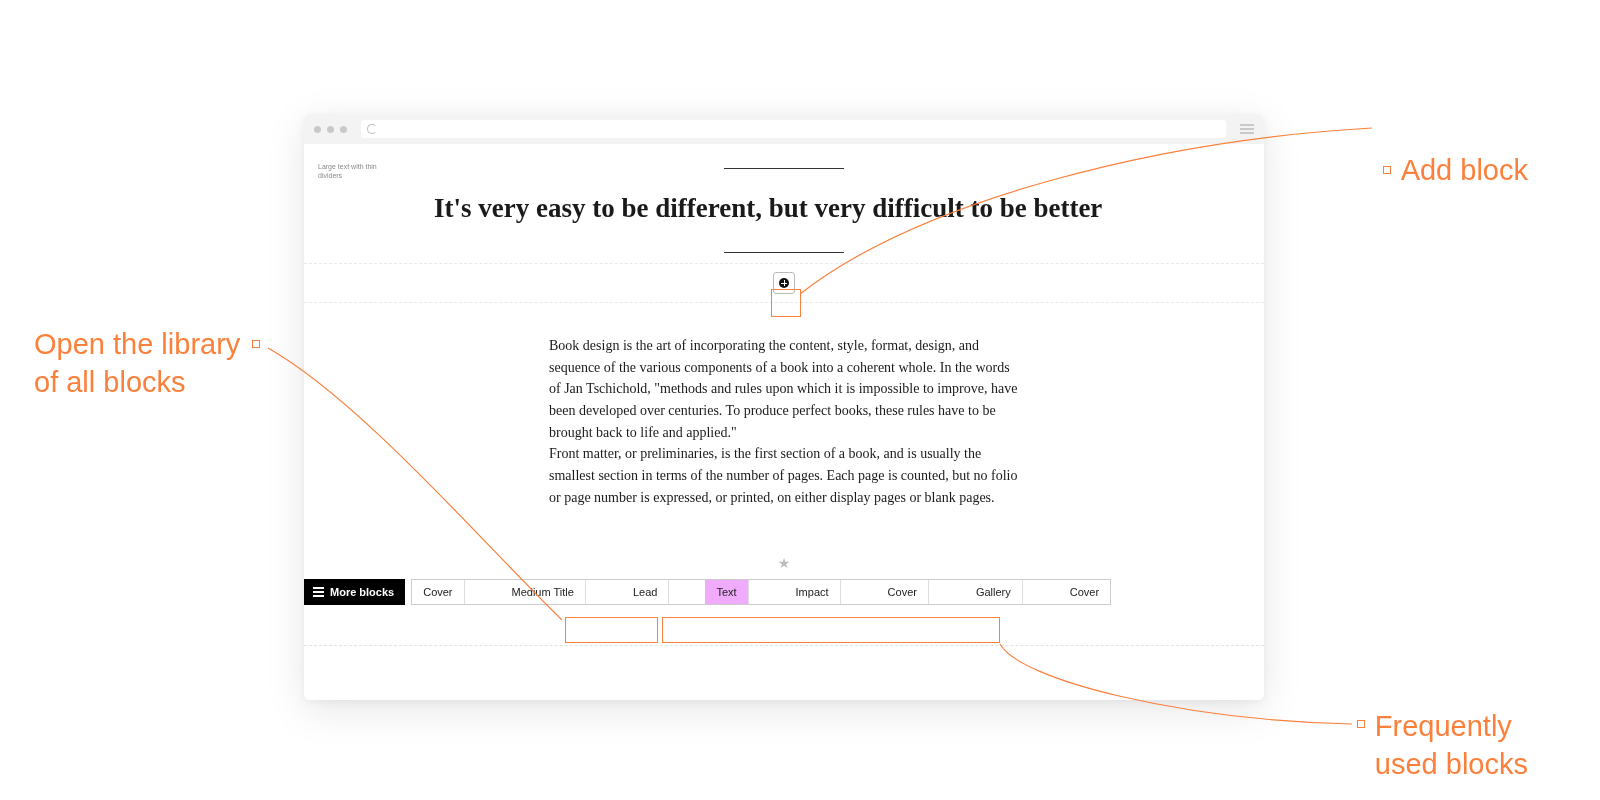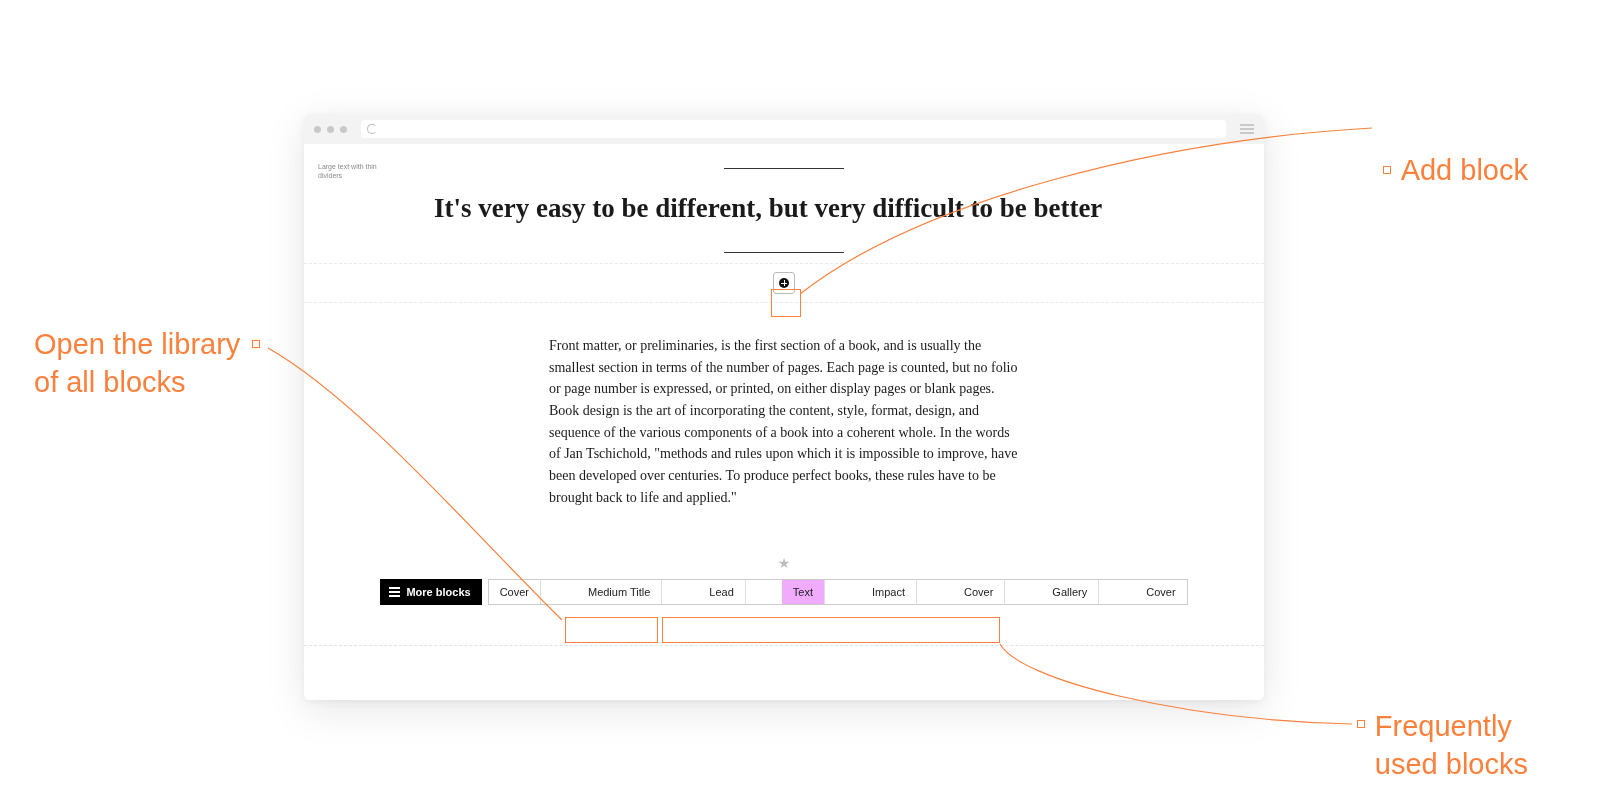--- a/index.html
+++ b/index.html
@@ -146,21 +146,20 @@
 
   .star {
     text-align: center;
     margin-top: 46px;
     color: #bdbdbd;
     font-size: 14px;
   }
 
   .block-bar {
     display: flex;
-    justify-content: center;
     gap: 6px;
     margin-top: 8px;
   }
   .more-btn {
     background: #000;
     color: #fff;
     font-size: 11px;
     font-weight: 600;
     padding: 6px 10px 6px 8px;
     border: 1px solid #000;
@@ -236,22 +235,22 @@
     <h1 class="headline">It's very easy to be different, but very difficult to be better</h1>
     <div class="hr-bot"></div>
 
     <div class="add-row">
       <div class="add-btn">
         <span class="plus"></span>
       </div>
     </div>
 
     <div class="body-copy">
+      <p>Book design is the art of incorporating the content, style, format, design, and sequence of the various components of a book into a coherent whole. In the words of Jan Tschichold, "methods and rules upon which it is impossible to improve, have been developed over centuries. To produce perfect books, these rules have to be brought back to life and applied."</p>
       <p>Front matter, or preliminaries, is the first section of a book, and is usually the smallest section in terms of the number of pages. Each page is counted, but no folio or page number is expressed, or printed, on either display pages or blank pages.</p>
-      <p>Book design is the art of incorporating the content, style, format, design, and sequence of the various components of a book into a coherent whole. In the words of Jan Tschichold, "methods and rules upon which it is impossible to improve, have been developed over centuries. To produce perfect books, these rules have to be brought back to life and applied."</p>
     </div>
 
     <div class="star">★</div>
 
     <div class="block-bar">
       <div class="more-btn">
         <span class="menu-icon">
             <span></span>
             <span></span>
             <span></span>

